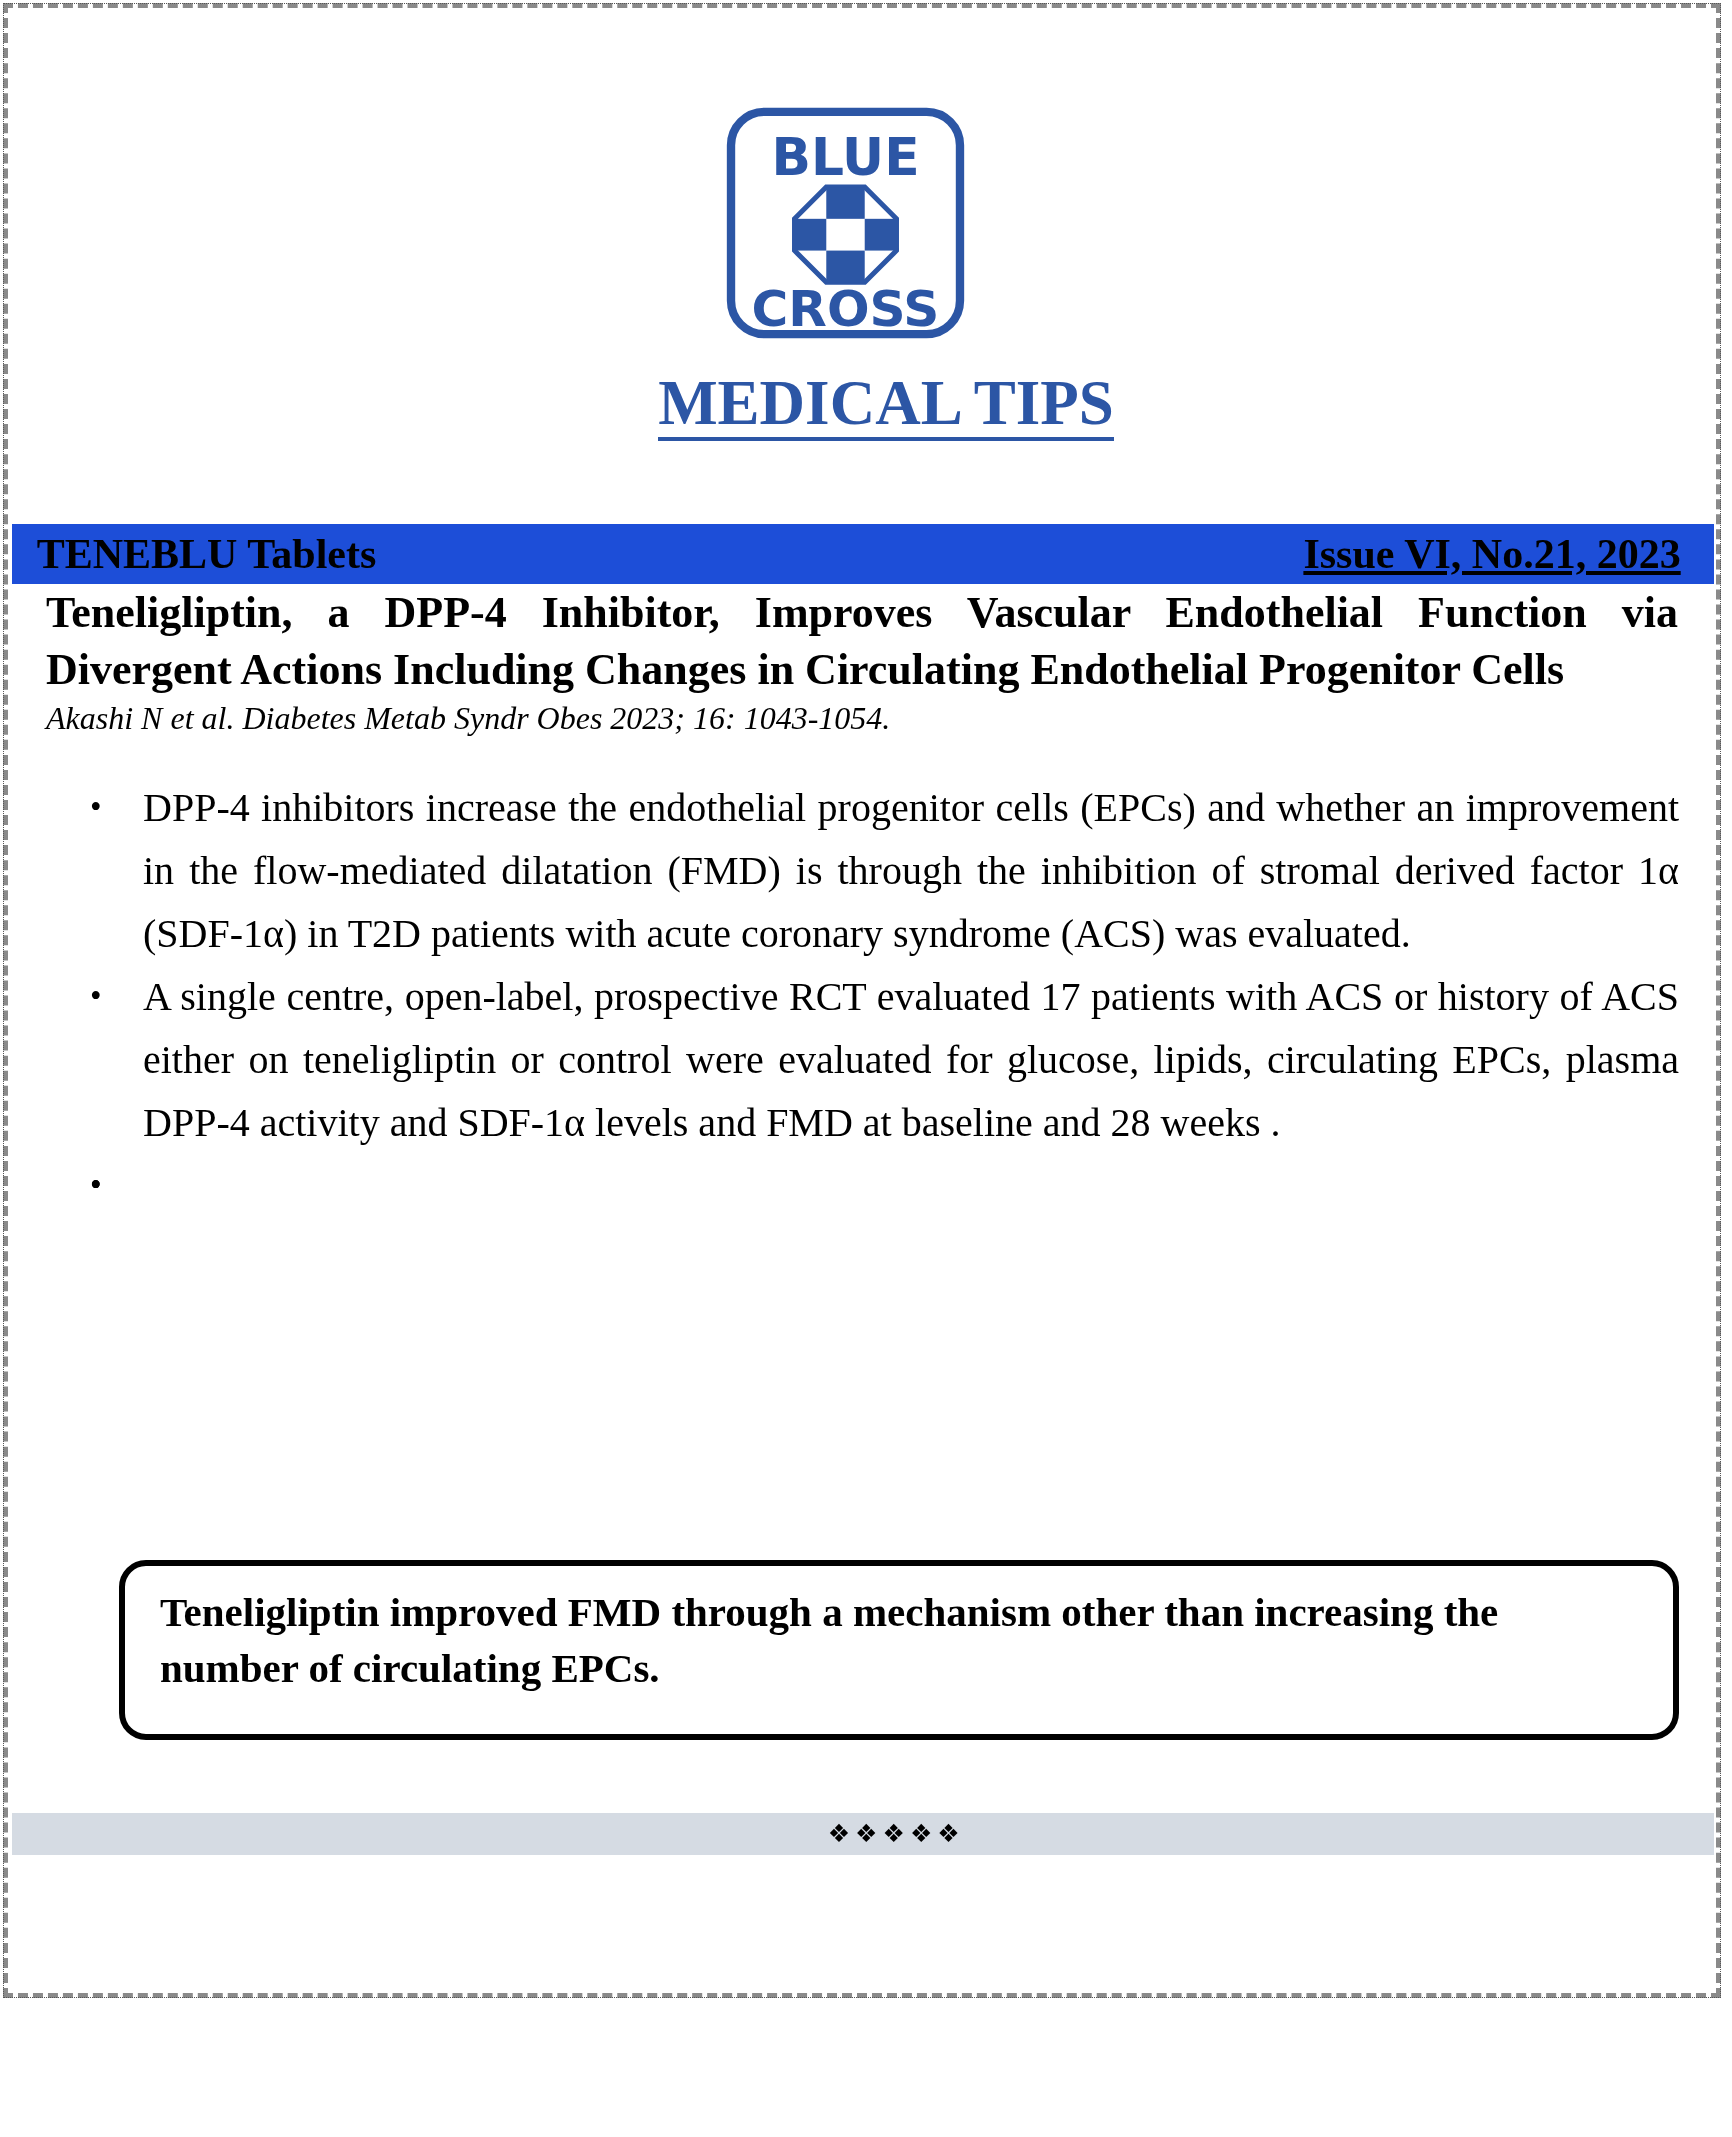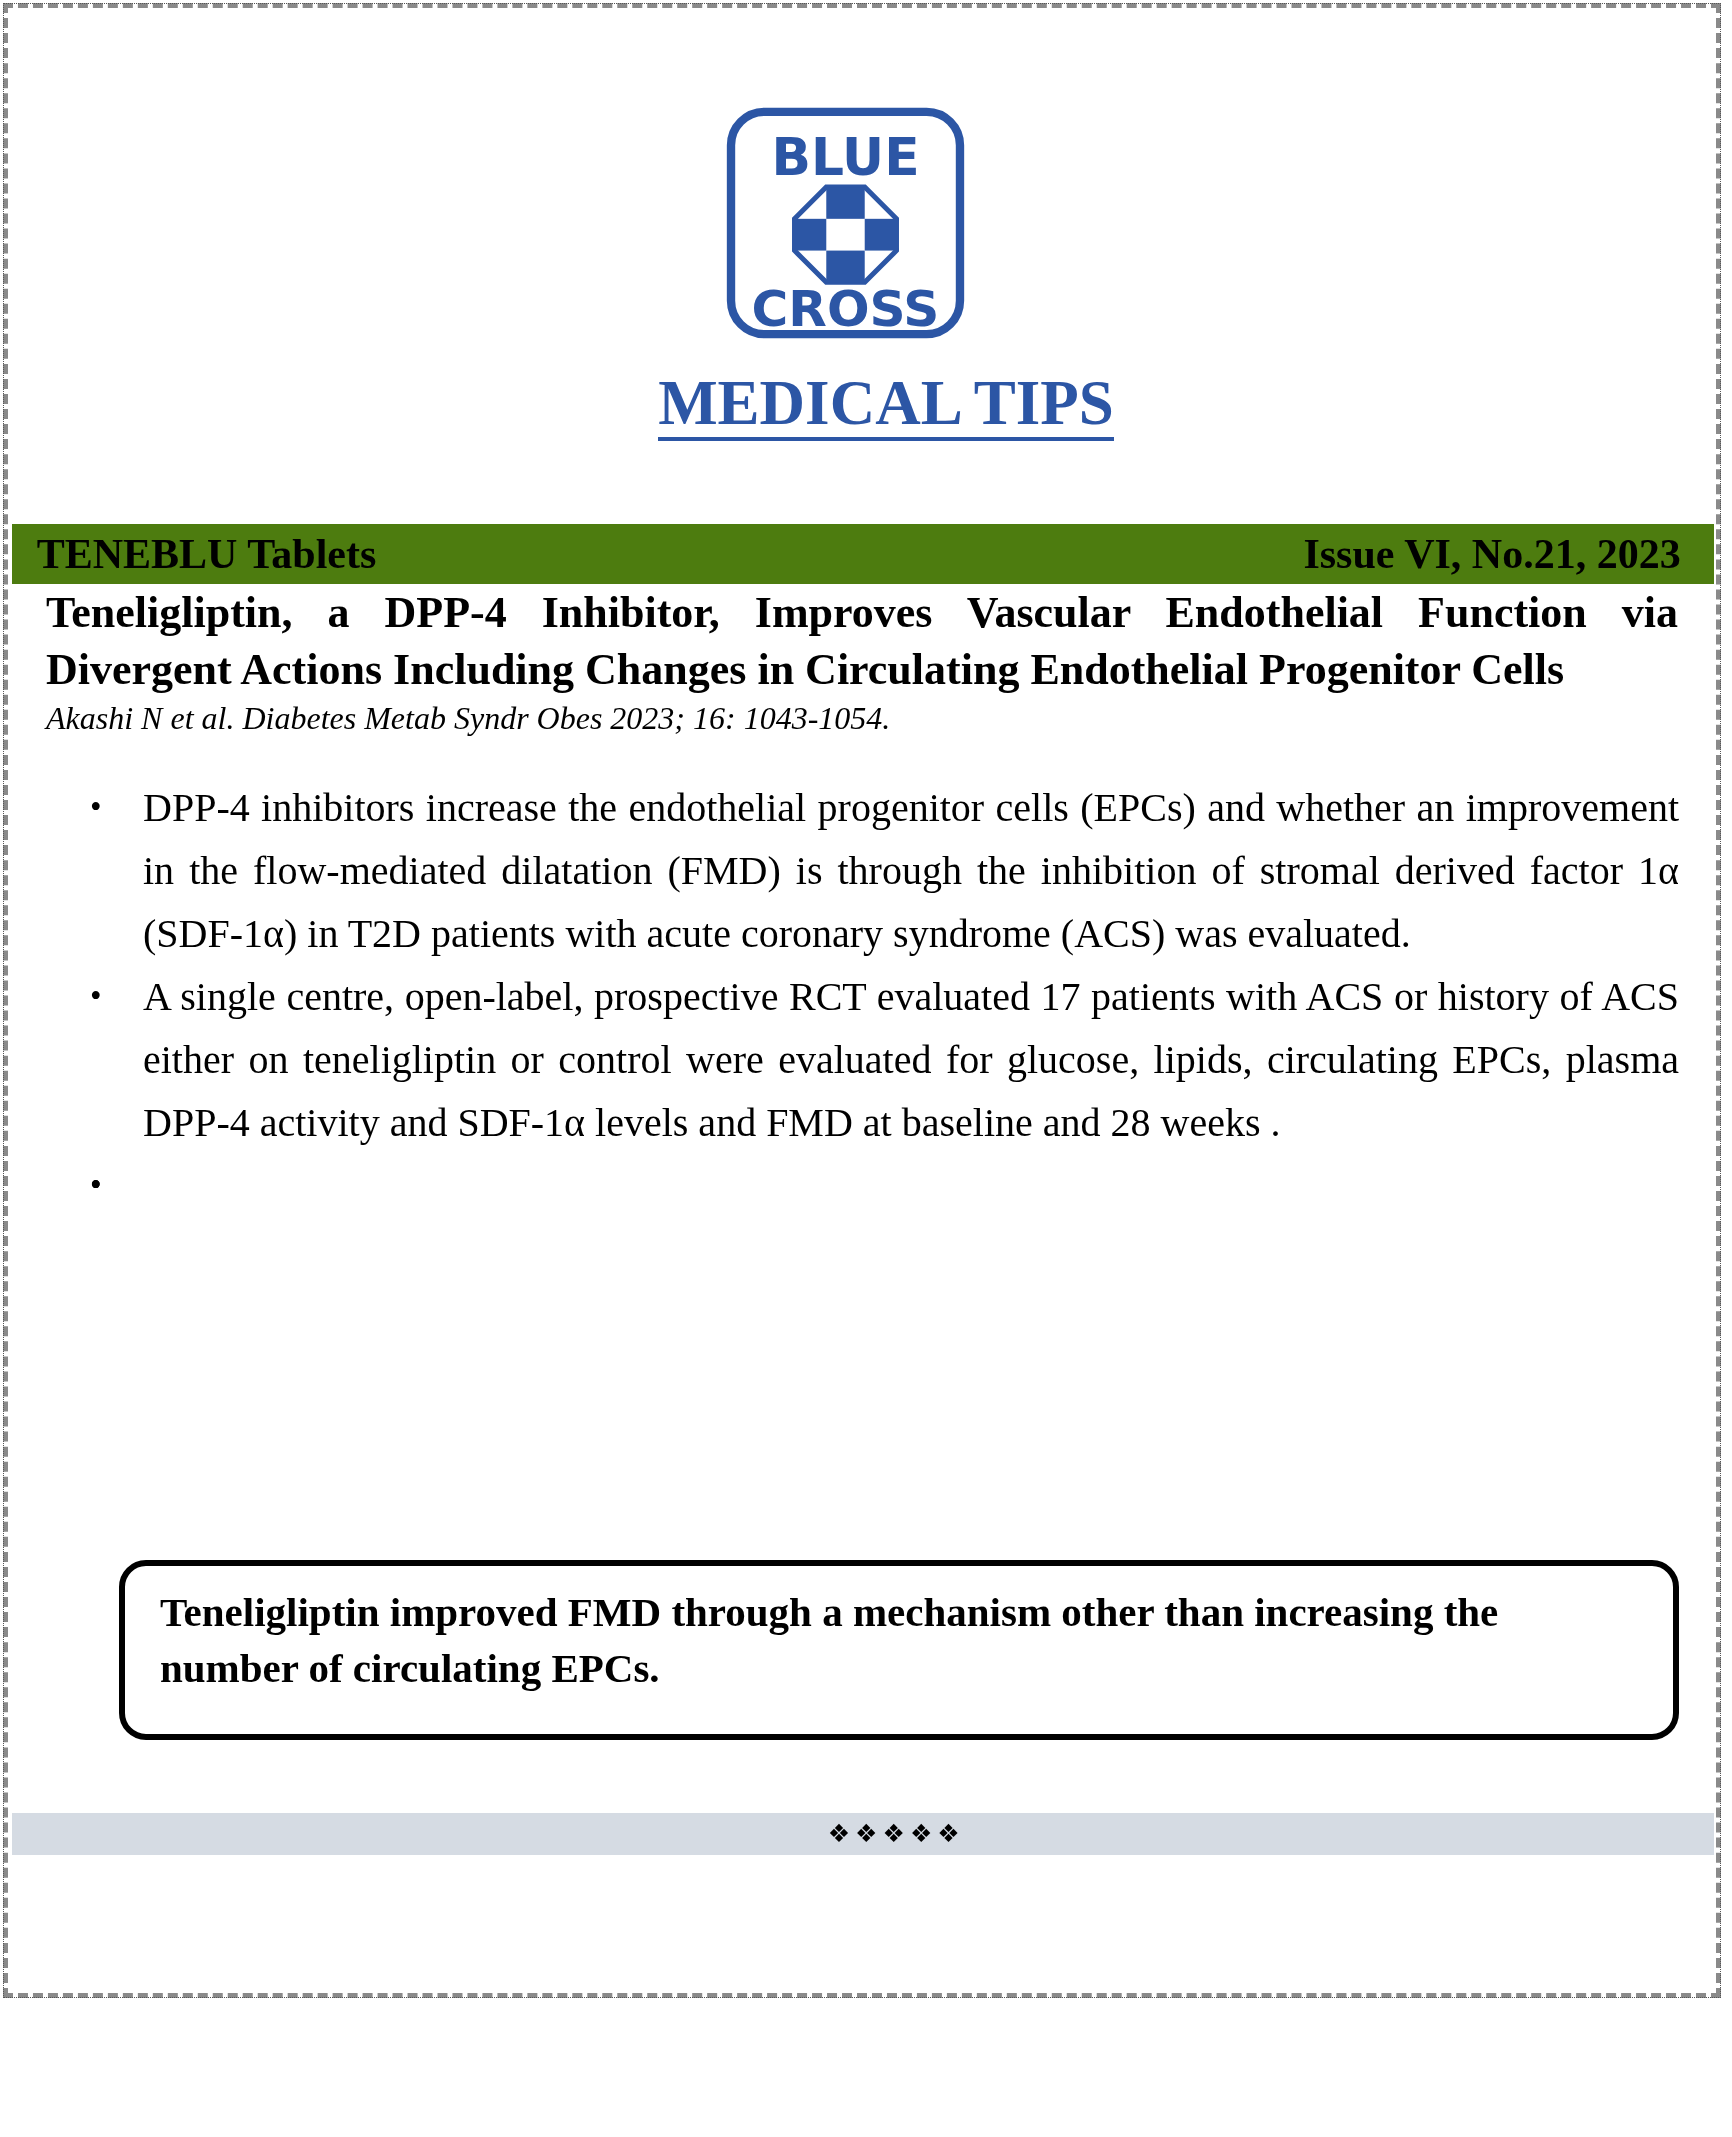--- a/index.html
+++ b/index.html
@@ -64,37 +64,38 @@
       padding-bottom: 1.7px;
     }
 
     
     .header-bar {
       position: absolute;
       left: 11.7px;
       top: 524px;
       width: 1702px;
       height: 60px;
-      background: #4d7c0f;
+      background: #1d4ed8;
     }
     .header-bar .product {
       position: absolute;
       left: 25px;
       top: 5px;
       font-weight: bold;
       font-size: 42px;
       line-height: 50px;
     }
     .header-bar .issue {
       position: absolute;
       right: 33px;
       top: 5px;
       font-weight: bold;
       font-size: 42px;
       line-height: 50px;
+      text-decoration: underline;
     }
 
     
     .article-title {
       position: absolute;
       left: 46px;
       top: 584px;
       width: 1632px;
       font-weight: bold;
       font-size: 44px;

